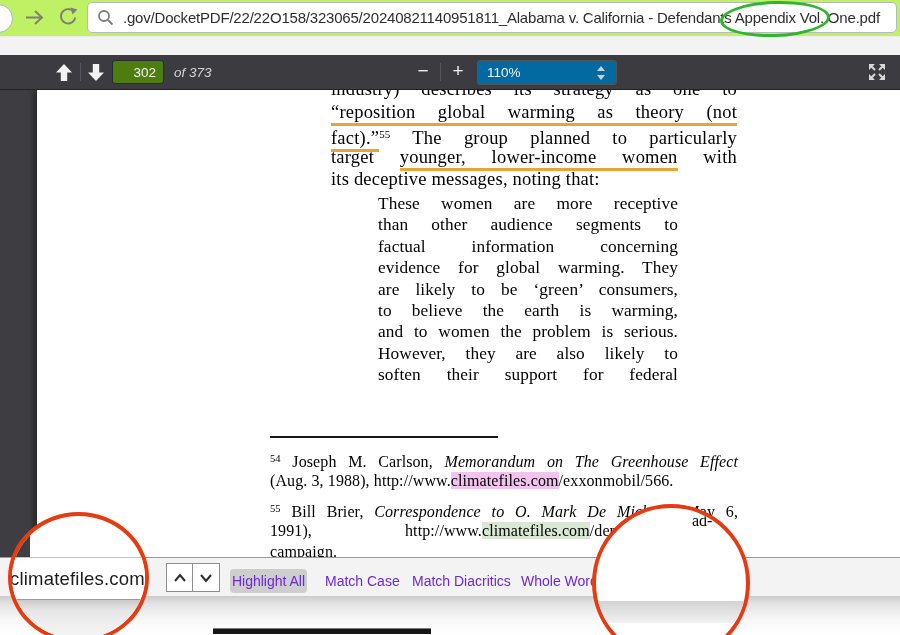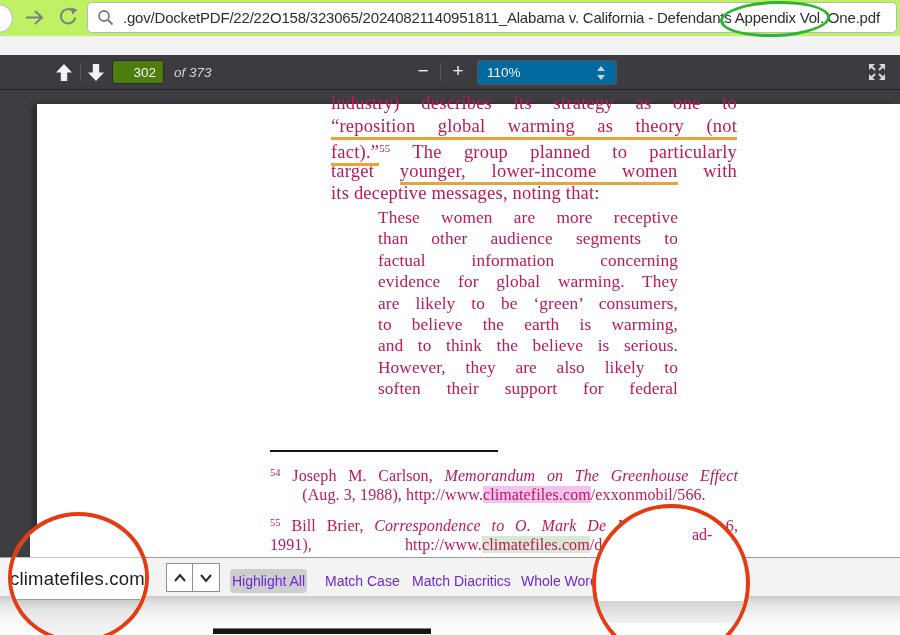--- a/index.html
+++ b/index.html
@@ -31,32 +31,32 @@
                color:#f2f2f3;font-size:13.5px;display:flex;align-items:center;box-sizing:border-box;}
   .zoom-select span{margin-left:9px;}
   .sel-arrows{position:absolute;right:11px;top:4px;width:8px;height:16px;}
   .sel-arrows:before,.sel-arrows:after{content:"";position:absolute;left:0;border-left:4px solid transparent;border-right:4px solid transparent;}
   .sel-arrows:before{top:1px;border-bottom:5px solid #cfcfd0;}
   .sel-arrows:after{bottom:1px;border-top:5px solid #cfcfd0;}
 
   
   .viewer{left:0;top:90px;width:900px;height:467px;background:#3e3e42;z-index:1;overflow:hidden;}
   .page{position:absolute;left:37px;top:0;width:863px;height:467px;background:#fff;box-shadow:-4px 0 6px rgba(0,0,0,.35);}
-  .serif{font-family:"Liberation Serif","DejaVu Serif",serif;color:#be185d;margin-top:14px;}
+  .serif{font-family:"Liberation Serif","DejaVu Serif",serif;color:#000000;}
   .para{left:294px;top:-12px;width:406px;font-size:18.5px;line-height:22.5px;letter-spacing:.2px;}
   .pl{text-align:justify;text-align-last:justify;height:22.5px;overflow:visible;}
   .pl.last{text-align-last:left;}
   .u{border-bottom:3px solid var(--underline-orange,#eaa339);padding-bottom:1px;}
   .fnref{font-size:11px;vertical-align:6px;}
   .bq{left:341px;top:103px;width:300px;font-size:17.3px;line-height:21.4px;letter-spacing:.1px;}
   .bq .pl{height:21.4px;}
   .fnsep{left:233px;top:346px;width:228px;height:2px;background:#161616;}
   .fn{left:233px;width:468px;font-size:16px;line-height:21.5px;letter-spacing:.1px;}
   .fn .jl{text-align:justify;text-align-last:justify;height:21.5px;}
-  .fn .nl{height:21.5px;text-align:center;}
+  .fn .nl{height:21.5px;}
   .fnsup{font-size:10.5px;vertical-align:5px;}
   .hl-pink{background:var(--highlight-pink,#f2c3ee);}
   .hl-green{background:var(--highlight-green,#d9e8d3);}
   .fn55-l2{position:relative;height:21.5px;}
   .fn55-l2 span.tok{position:absolute;top:0;white-space:nowrap;}
 
   
   .findbar{left:0;top:557px;width:900px;height:39px;background:#f3f3f3;border-top:1px solid #9a9a9a;
            box-sizing:border-box;z-index:4;}
   .chev-group{left:166px;top:5px;display:flex;}
@@ -169,21 +169,21 @@
         <div class="pl last">its deceptive messages, noting that:</div>
       </div>
 
       <div class="abs bq">
         <div class="pl">These women are more receptive</div>
         <div class="pl">than other audience segments to</div>
         <div class="pl">factual information concerning</div>
         <div class="pl">evidence for global warming. They</div>
         <div class="pl">are likely to be ‘green’ consumers,</div>
         <div class="pl">to believe the earth is warming,</div>
-        <div class="pl">and to think the believe is serious.</div>
+        <div class="pl">and to women the problem is serious.</div>
         <div class="pl">However, they are also likely to</div>
         <div class="pl">soften their support for federal</div>
       </div>
 
       <div class="abs fnsep"></div>
 
       <div class="abs fn" style="top:358px;">
         <div class="jl"><sup class="fnsup">54</sup><span> Joseph M. Carlson, </span><i>Memorandum on The Greenhouse Effect</i></div>
         <div class="nl"><span>(Aug. 3, 1988), http://www.</span><span class="hl-pink">climatefiles.com</span><span>/exxonmobil/566.</span></div>
       </div>

